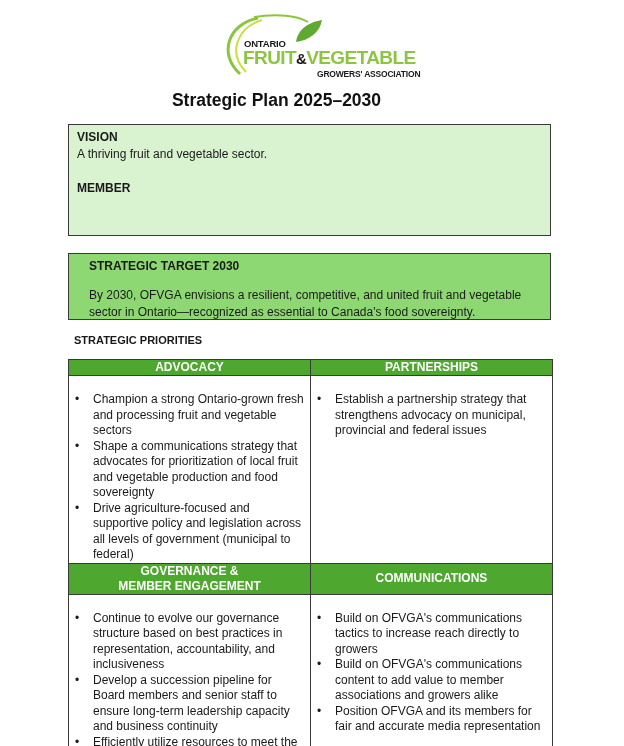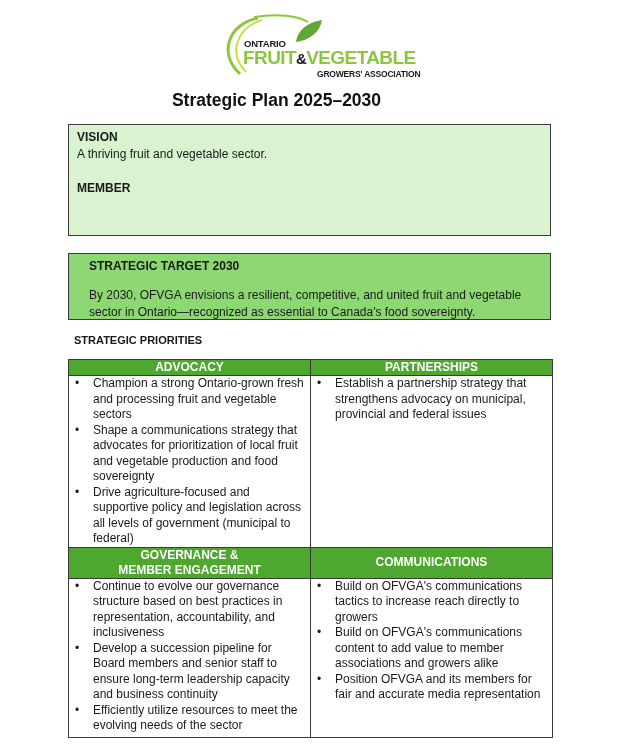--- a/index.html
+++ b/index.html
@@ -16,21 +16,21 @@
   .vm { top:124px; height:112px; background:#d9f2d0; padding:4px 8px; }
   .st { top:253px; height:67px; background:#8dd873; padding:4px 20px; }
   .box h3 { margin:0; font-size:12px; font-weight:bold; line-height:17px; }
   .box p { margin:0; }
   .gap { height:17px; }
   .st p { margin-top:12px; }
   .sp { position:absolute; left:68px; top:334px; font-size:11px; font-weight:bold;margin-left:6px; }
   table.grid { position:absolute; left:68px; top:359px; width:485px; border-collapse:collapse; font-size:12px; line-height:15.5px; }
   table.grid td { border:1px solid #3a3a3a; vertical-align:top; width:50%; padding:0; }
   table.grid td.hd { background:#4ea72e; color:#ffffff; font-weight:bold; text-align:center; padding:0 4px; line-height:15px; }
-  ul { margin:0; padding:0 4px 0 24px; list-style:none; }
+  ul { margin:0; padding:16px 4px 0 24px; list-style:none; }
   li { position:relative; }
   li::before { content:"•"; position:absolute; left:-18px; top:0; }
   td.body1 { height:170px; }
   td.body2 { height:158px; }
   .row-hd1 td.hd { height:15px; }
   .row-hd2 td.hd { height:30px; }
   .row-hd2 td.hd.single { vertical-align:middle; }
 </style>
 </head>
 <body>

